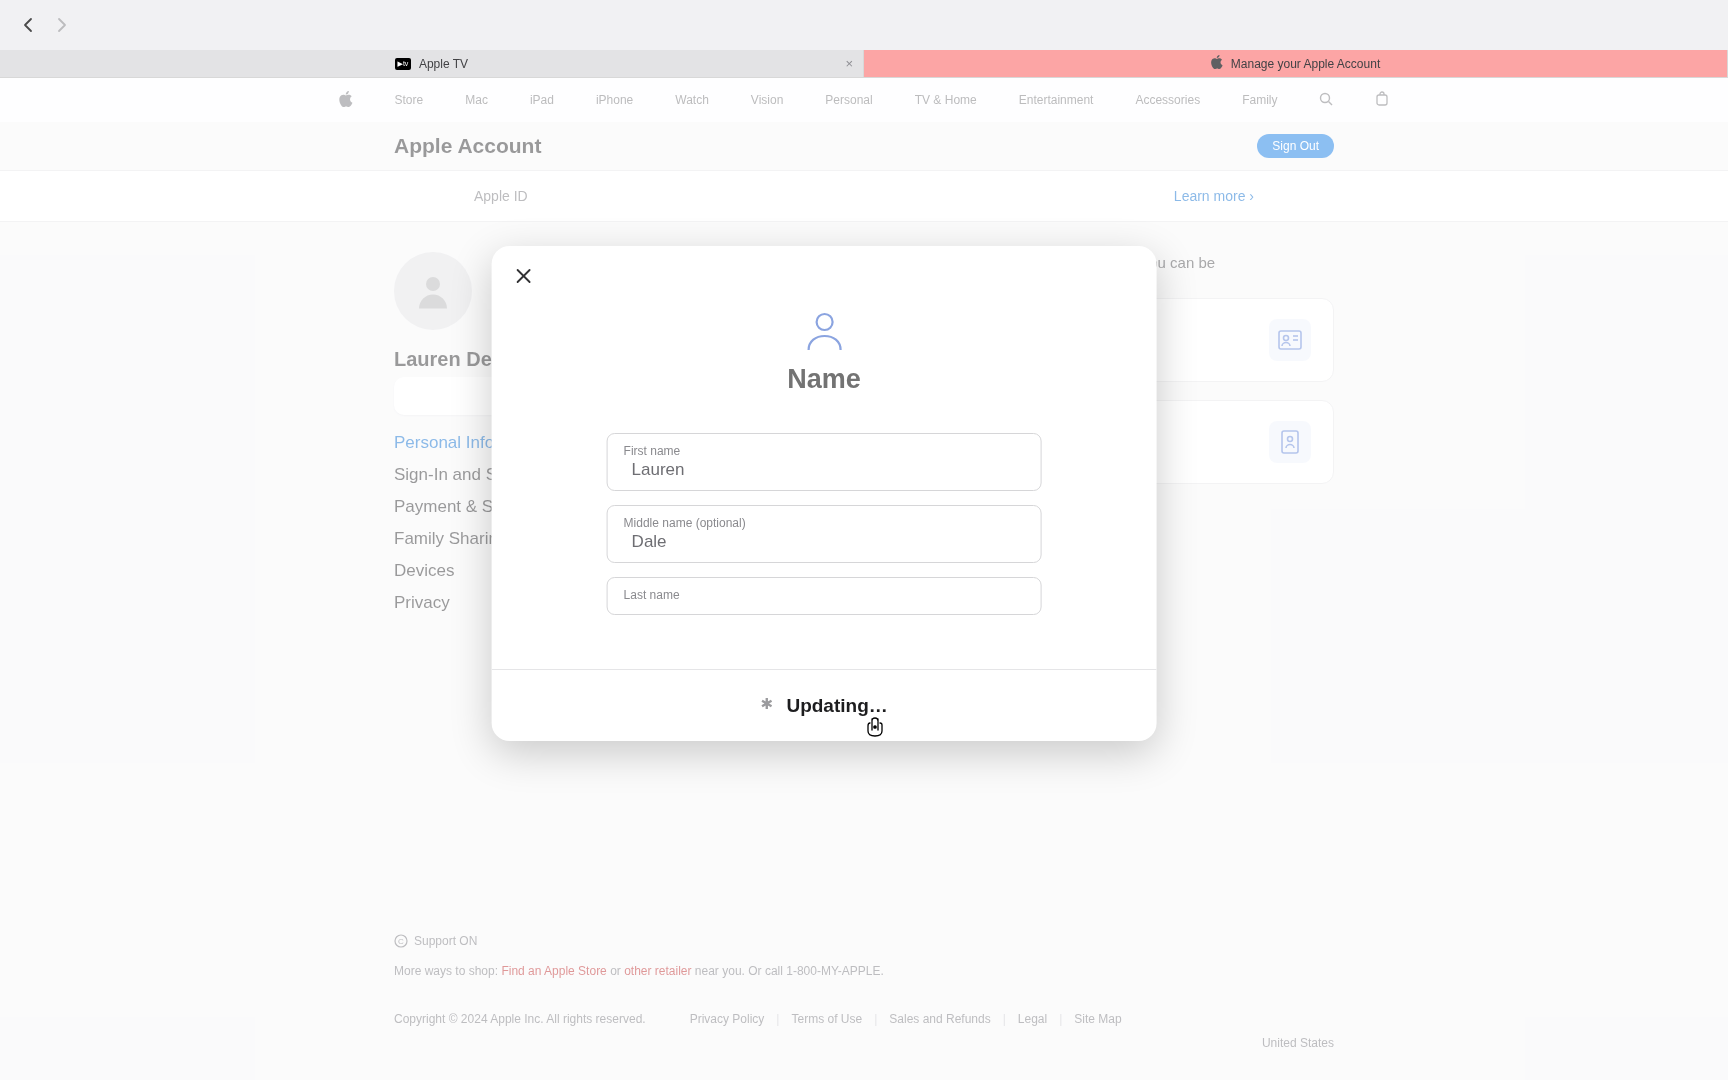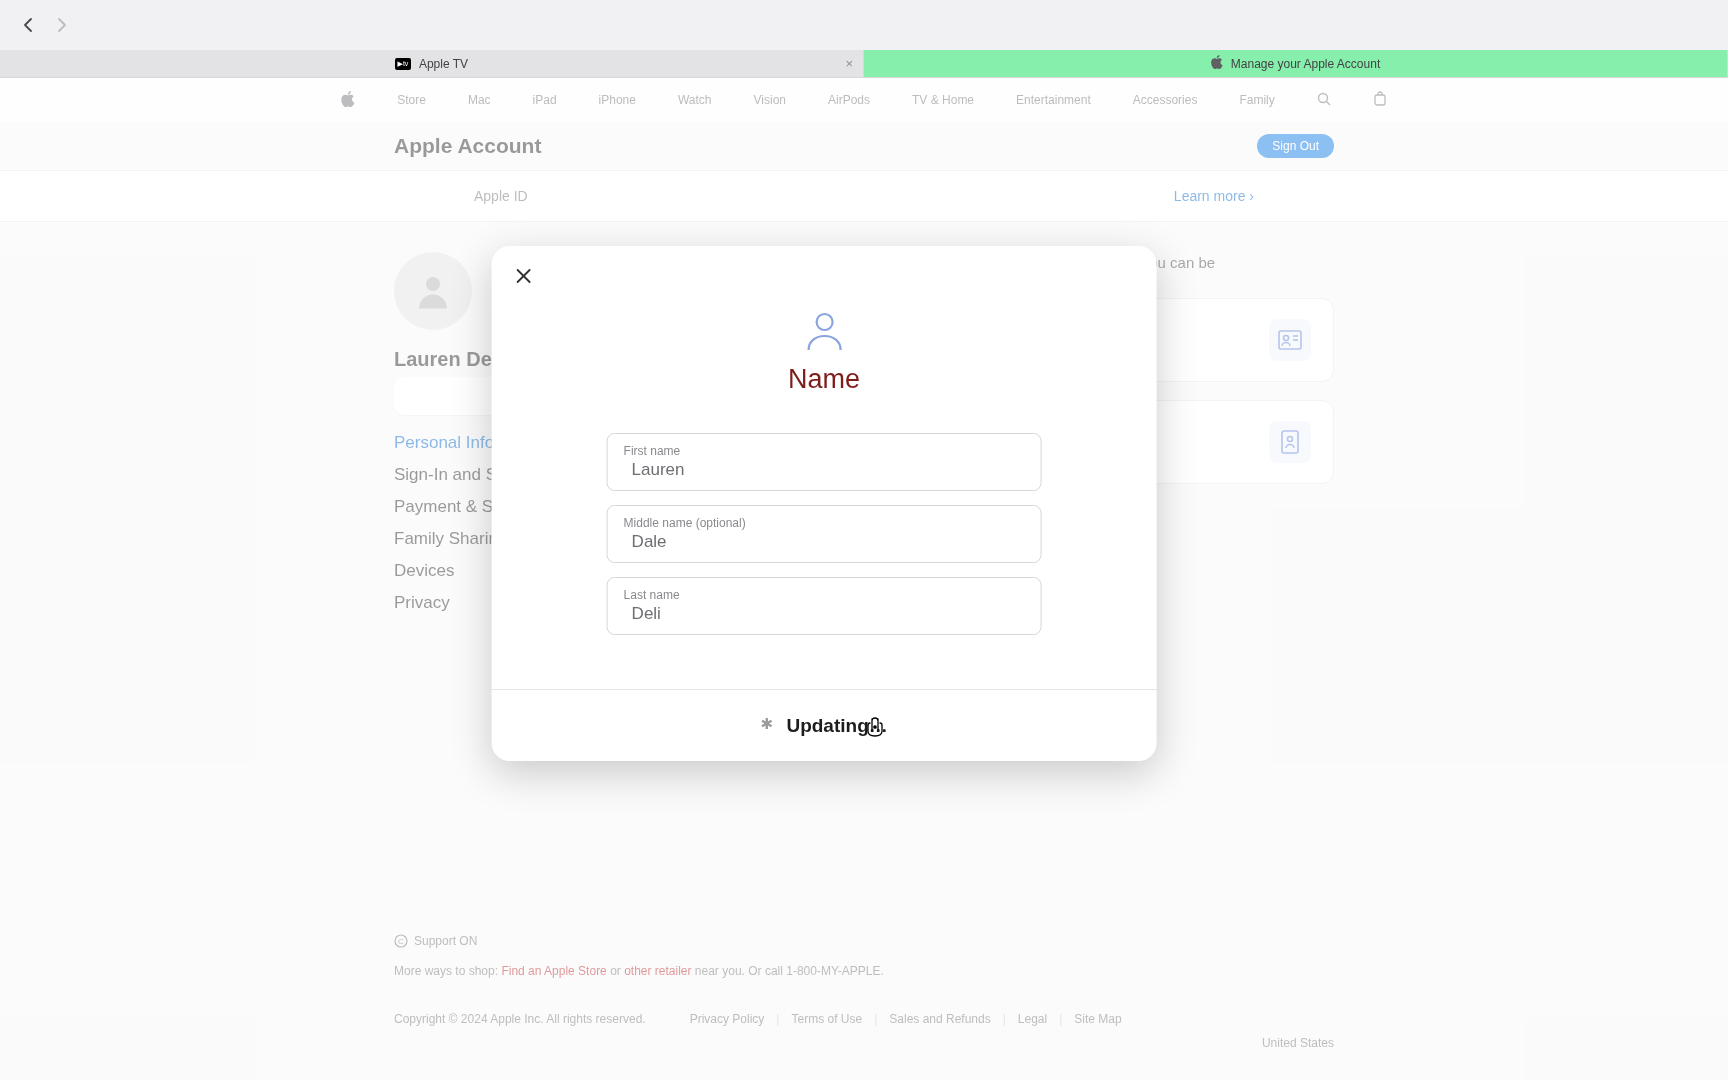--- a/index.html
+++ b/index.html
@@ -27,21 +27,21 @@
   display: flex;
   align-items: center;
   justify-content: center;
 }
 .nav-arrow svg { stroke: #4a4a4a; }
 .nav-arrow.disabled svg { stroke: #bcbcbe; }
 
 
 .tab-bar {
   height: 28px;
-  background: #86efac;
+  background: #fca5a5;
   display: flex;
   border-bottom: 1px solid #d8d8d8;
 }
 .tab {
   flex: 1;
   display: flex;
   align-items: center;
   justify-content: center;
   gap: 8px;
   position: relative;
@@ -227,22 +227,22 @@
   cursor: pointer;
 }
 .modal-body {
   padding: 60px 70px 40px;
   text-align: center;
 }
 .modal-usericon { width:48px; height:48px; margin:0 auto 10px; }
 .modal-usericon svg{ stroke:#8ba4e0; fill:none; stroke-width:2.2; }
 .modal-title {
   font-size: 27px;
-  font-weight: 400;
-  color: #7f1d1d;
+  font-weight: 700;
+  color: #737373;
   margin-bottom: 38px;
 }
 .field {
   border: 1px solid #d6d6d8;
   border-radius: 8px;
   text-align: left;
   padding: 10px 16px 10px;
   margin-bottom: 14px;
   width: 435px;
   margin-left: auto; margin-right:auto;
@@ -336,21 +336,21 @@
       <svg width="14" height="16" viewBox="0 0 12 14">
           <path d="M9.5 7.4c0-1.8 1.5-2.6 1.5-2.7-0.8-1.2-2.1-1.4-2.5-1.4-1.1-0.1-2.1 0.6-2.6 0.6s-1.4-0.6-2.3-0.6c-1.2 0-2.3 0.7-2.9 1.8-1.2 2.2-0.3 5.4 0.9 7.2 0.6 0.9 1.3 1.8 2.2 1.8 0.9 0 1.2-0.6 2.3-0.6s1.4 0.6 2.3 0.5c1 0 1.6-0.9 2.2-1.7 0.7-1 1-2 1-2S9.5 9.2 9.5 7.4zM7.8 2.1C8.3 1.5 8.6 0.7 8.5 0 7.8 0 7 0.4 6.5 1 6 1.5 5.7 2.4 5.8 3.1 6.5 3.1 7.3 2.7 7.8 2.1z"></path>
         </svg>
     </span>
     <span class="gn-item">Store</span>
     <span class="gn-item">Mac</span>
     <span class="gn-item">iPad</span>
     <span class="gn-item">iPhone</span>
     <span class="gn-item">Watch</span>
     <span class="gn-item">Vision</span>
-    <span class="gn-item">AirPods</span>
+    <span class="gn-item">Personal</span>
     <span class="gn-item">TV &amp; Home</span>
     <span class="gn-item">Entertainment</span>
     <span class="gn-item">Accessories</span>
     <span class="gn-item">Family</span>
     <span>
       <svg width="14" height="14" viewBox="0 0 14 14" fill="none" stroke="#6e6e73" stroke-width="1.4">
           <circle cx="6" cy="6" r="4.5"></circle>
           <line x1="9.5" y1="9.5" x2="13" y2="13"></line>
         </svg>
     </span>
@@ -472,21 +472,20 @@
       <div class="field">
         <label>First name</label>
         <div class="value">Lauren</div>
       </div>
       <div class="field">
         <label>Middle name (optional)</label>
         <div class="value">Dale</div>
       </div>
       <div class="field">
         <label>Last name</label>
-        <div class="value">Deli</div>
       </div>
     </div>
     <div class="modal-footer">
       <div class="spinner"></div>
       <div class="updating-label">Updating…</div>
     </div>
   </div>
 
   <div class="cursor">
     <svg width="20" height="24" viewBox="0 0 20 24">

